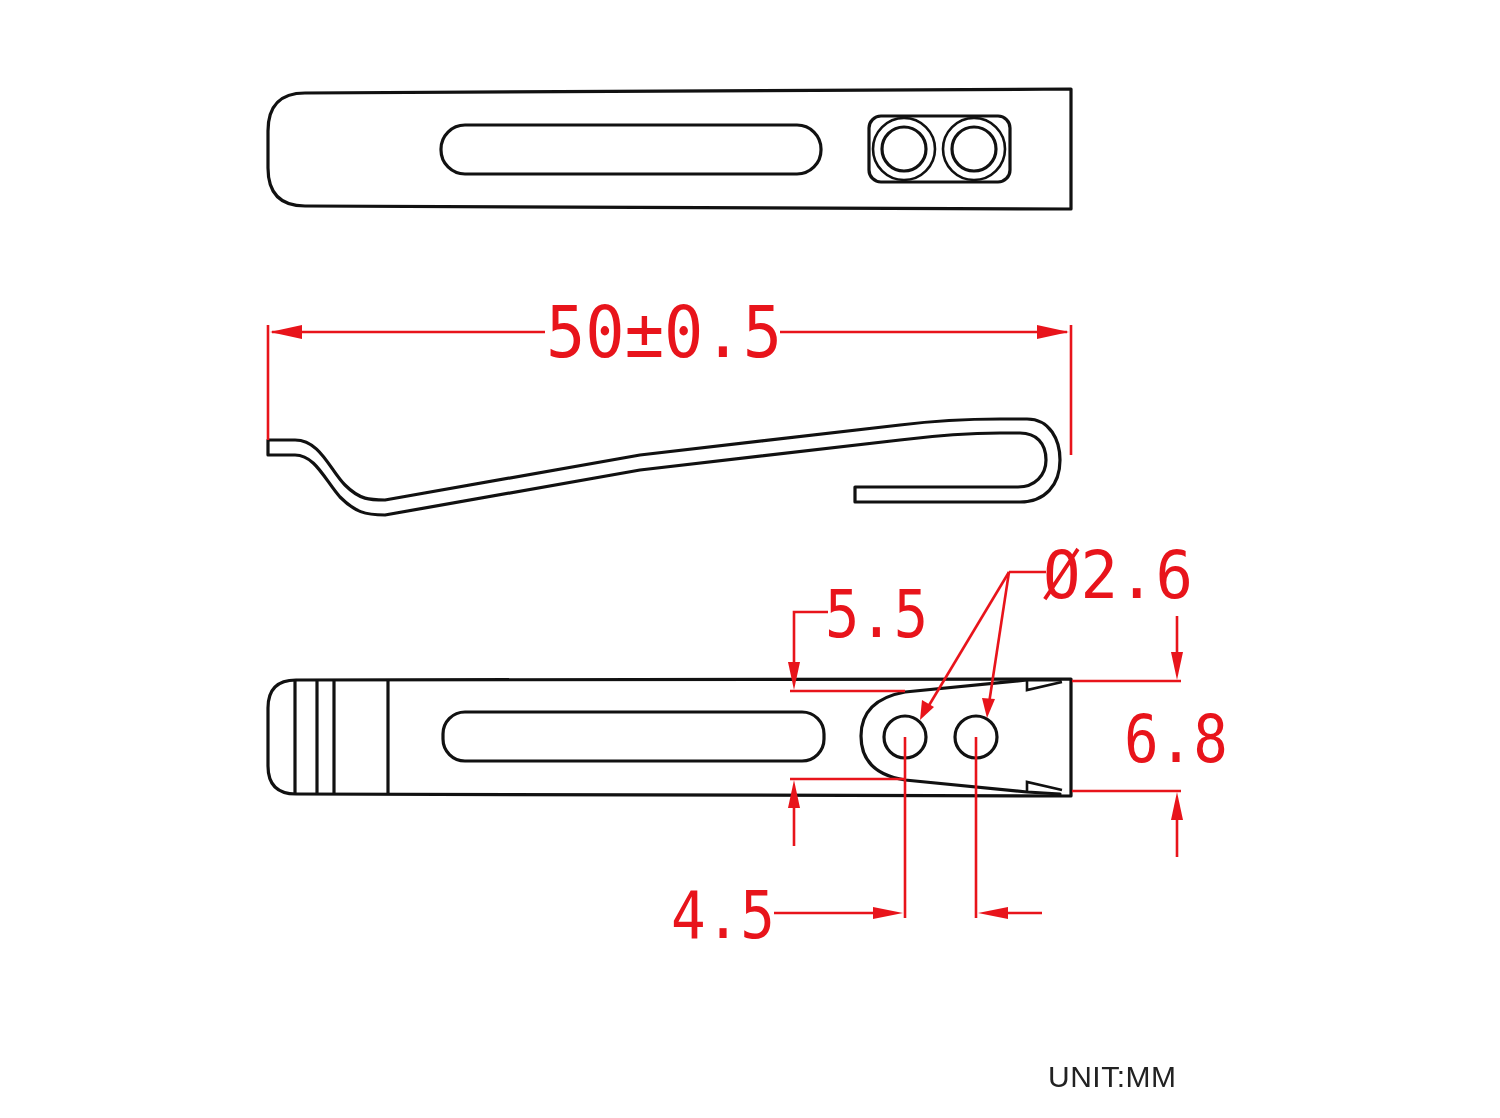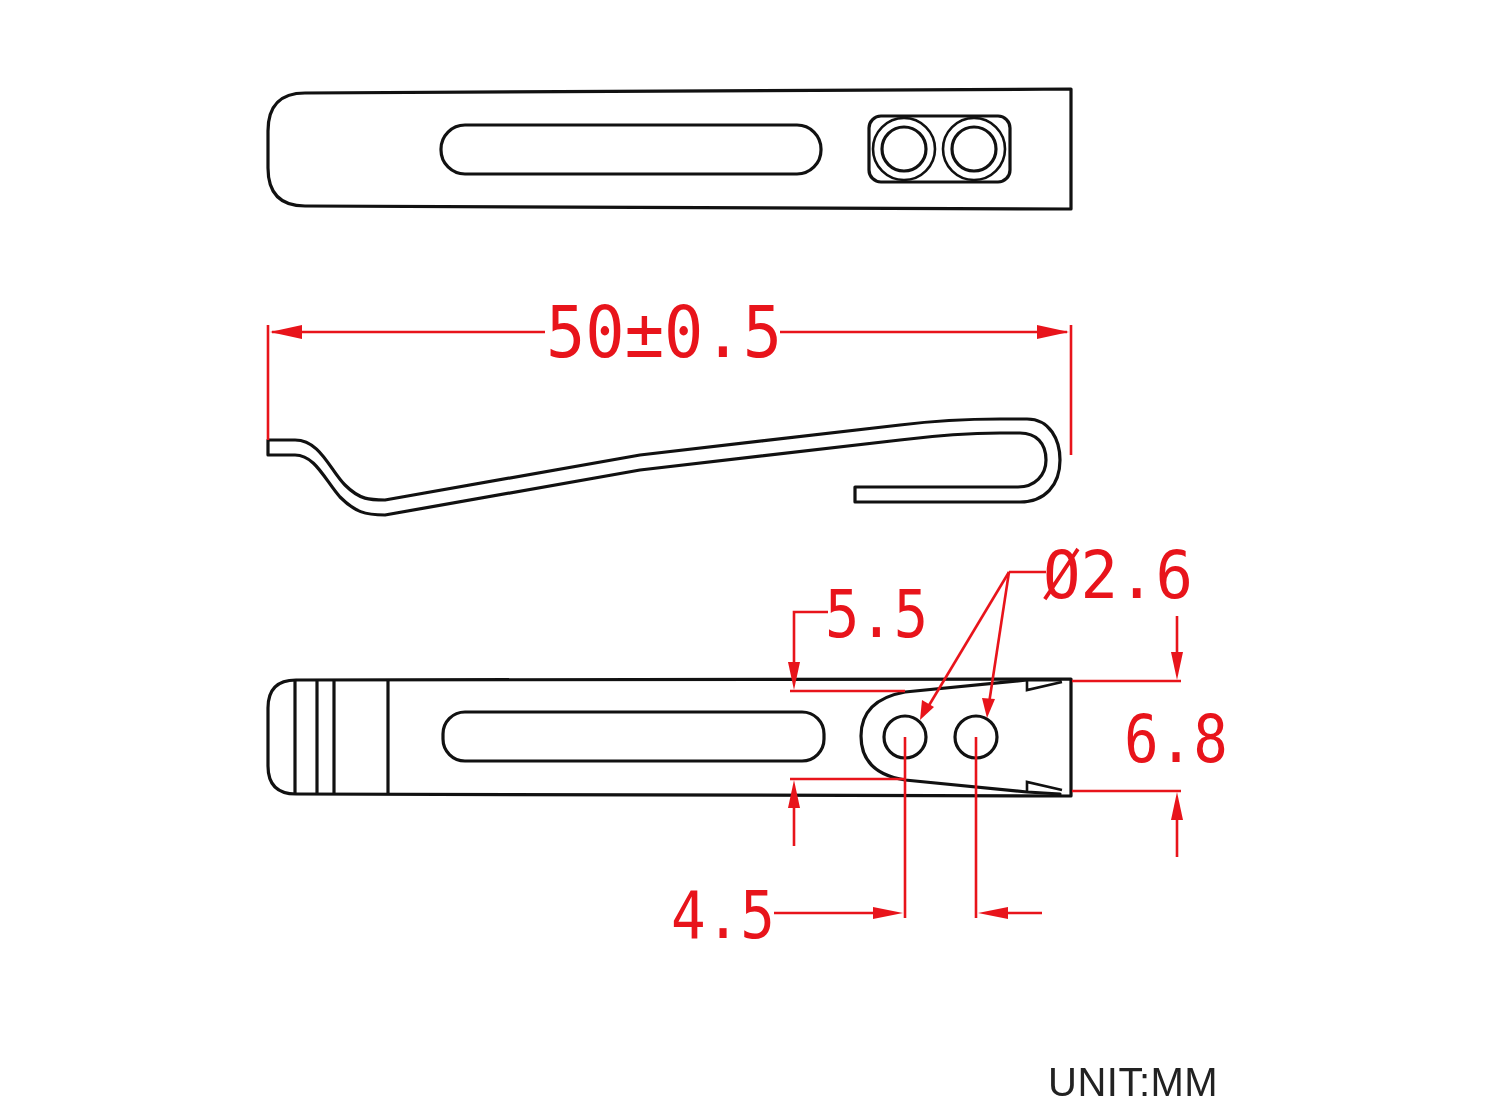--- a/index.html
+++ b/index.html
@@ -13,21 +13,21 @@
       fill: #e8141b;
       font-family: "DejaVu Sans Mono", monospace;
       font-weight: normal;
     }
     .dim-text-big { font-size: 72px; }
     .dim-text-mid { font-size: 66px; }
     #unit-label {
       position: absolute;
       left: 1048px; top: 1060px;
       font-family: "Liberation Sans", sans-serif;
-      font-size: 40px;
+      font-size: 30px;
       color: #222222;
       letter-spacing: 0.5px;
     }
   </style>
 </head>
 <body>
 
 <svg id="drawing" viewBox="0 0 1500 1118" xmlns="http://www.w3.org/2000/svg">
 
   <g>

